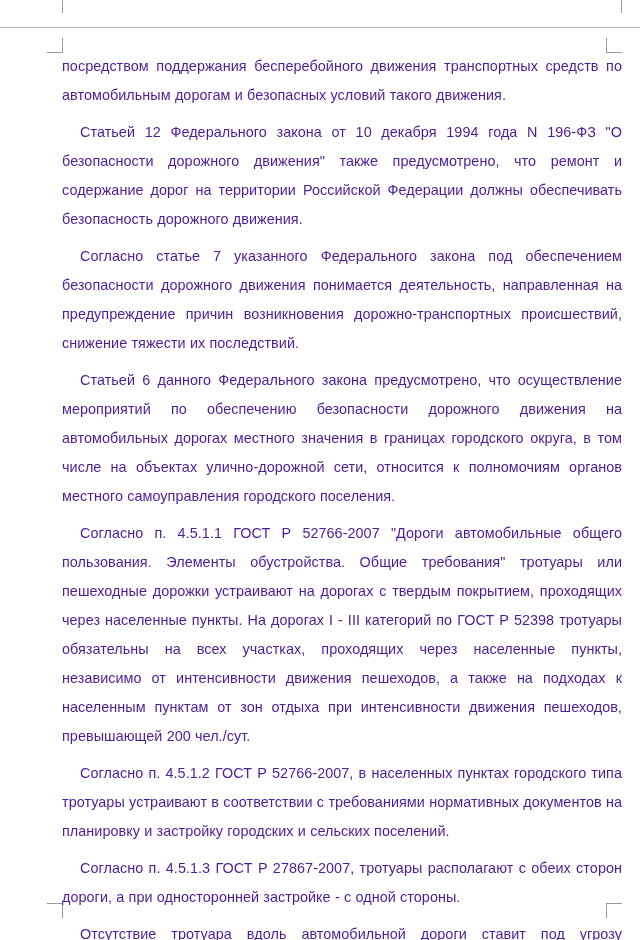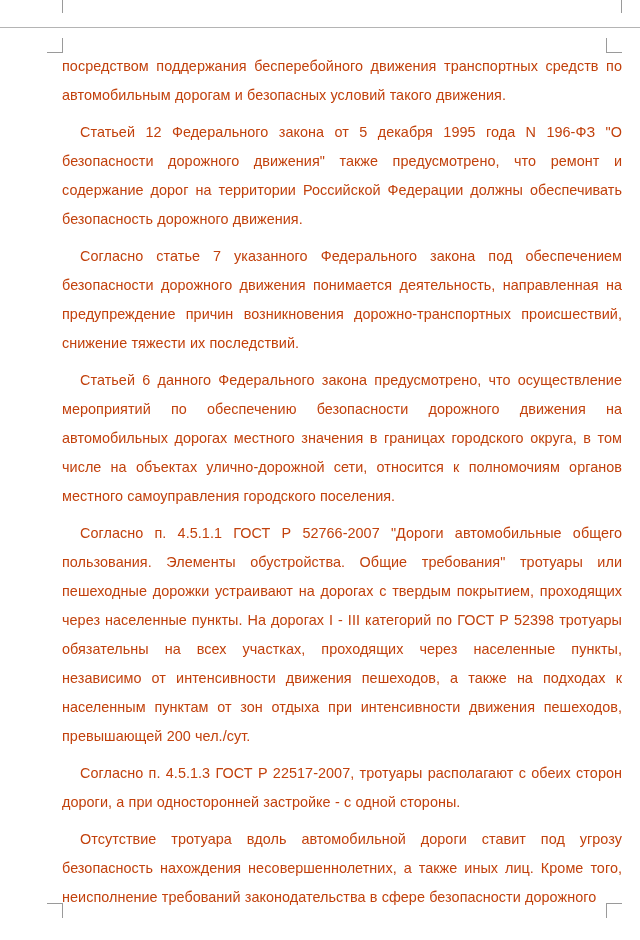--- a/index.html
+++ b/index.html
@@ -85,21 +85,21 @@
     top: 52px;
     width: 560px;
   }
 
   .para {
     margin: 0 0 8px 0;
     text-align: justify;
     text-indent: 18px;
     font-size: 14.4px;
     line-height: 29px;
-    color: #c2410c;
+    color: #4c1d95;
     letter-spacing: 0.05px;
     word-spacing: 0.2px;
     hyphens: none;
   }
   .para:last-child { margin-bottom: 0; }
 
   
   .para.continuation {
     text-indent: 0;
   }
@@ -126,21 +126,22 @@
       <i></i>
       <b></b>
     </div>
   <div class="crop-mark crop-br">
       <i></i>
       <b></b>
     </div>
 
   <div id="text-block">
     <p class="para continuation">посредством поддержания бесперебойного движения транспортных средств по автомобильным дорогам и безопасных условий такого движения.</p>
-    <p class="para">Статьей 12 Федерального закона от 5 декабря 1995 года N 196-ФЗ "О безопасности дорожного движения" также предусмотрено, что ремонт и содержание дорог на территории Российской Федерации должны обеспечивать безопасность дорожного движения.</p>
+    <p class="para">Статьей 12 Федерального закона от 10 декабря 1994 года N 196-ФЗ "О безопасности дорожного движения" также предусмотрено, что ремонт и содержание дорог на территории Российской Федерации должны обеспечивать безопасность дорожного движения.</p>
     <p class="para">Согласно статье 7 указанного Федерального закона под обеспечением безопасности дорожного движения понимается деятельность, направленная на предупреждение причин возникновения дорожно-транспортных происшествий, снижение тяжести их последствий.</p>
     <p class="para">Статьей 6 данного Федерального закона предусмотрено, что осуществление мероприятий по обеспечению безопасности дорожного движения на автомобильных дорогах местного значения в границах городского округа, в том числе на объектах улично-дорожной сети, относится к полномочиям органов местного самоуправления городского поселения.</p>
     <p class="para">Согласно п. 4.5.1.1 ГОСТ Р 52766-2007 "Дороги автомобильные общего пользования. Элементы обустройства. Общие требования" тротуары или пешеходные дорожки устраивают на дорогах с твердым покрытием, проходящих через населенные пункты. На дорогах I - III категорий по ГОСТ Р 52398 тротуары обязательны на всех участках, проходящих через населенные пункты, независимо от интенсивности движения пешеходов, а также на подходах к населенным пунктам от зон отдыха при интенсивности движения пешеходов, превышающей 200 чел./сут.</p>
-    <p class="para">Согласно п. 4.5.1.3 ГОСТ Р 22517-2007, тротуары располагают с обеих сторон дороги, а при односторонней застройке - с одной стороны.</p>
+    <p class="para">Согласно п. 4.5.1.2 ГОСТ Р 52766-2007, в населенных пунктах городского типа тротуары устраивают в соответствии с требованиями нормативных документов на планировку и застройку городских и сельских поселений.</p>
+    <p class="para">Согласно п. 4.5.1.3 ГОСТ Р 27867-2007, тротуары располагают с обеих сторон дороги, а при односторонней застройке - с одной стороны.</p>
     <p class="para">Отсутствие тротуара вдоль автомобильной дороги ставит под угрозу безопасность нахождения несовершеннолетних, а также иных лиц. Кроме того, неисполнение требований законодательства в сфере безопасности дорожного</p>
   </div>
 
 </div>
 
 </body></html>

